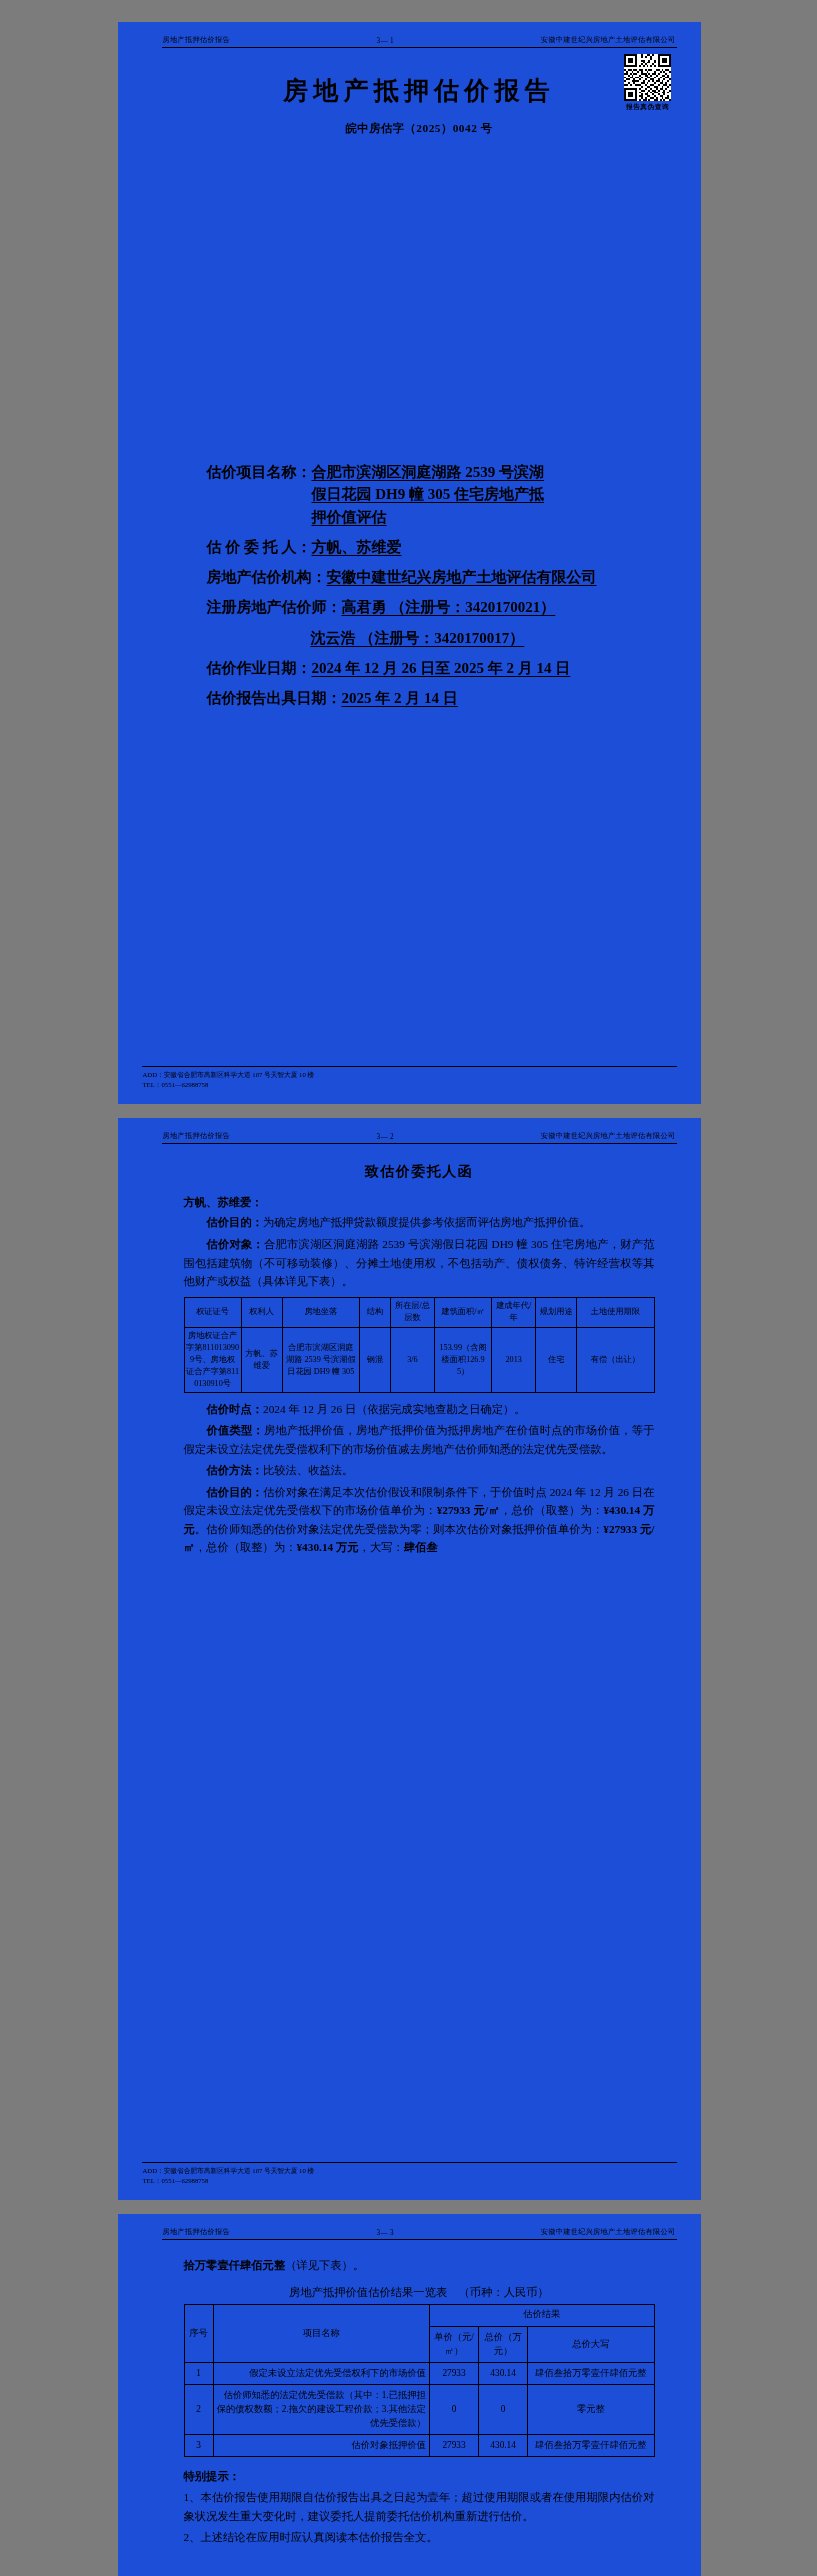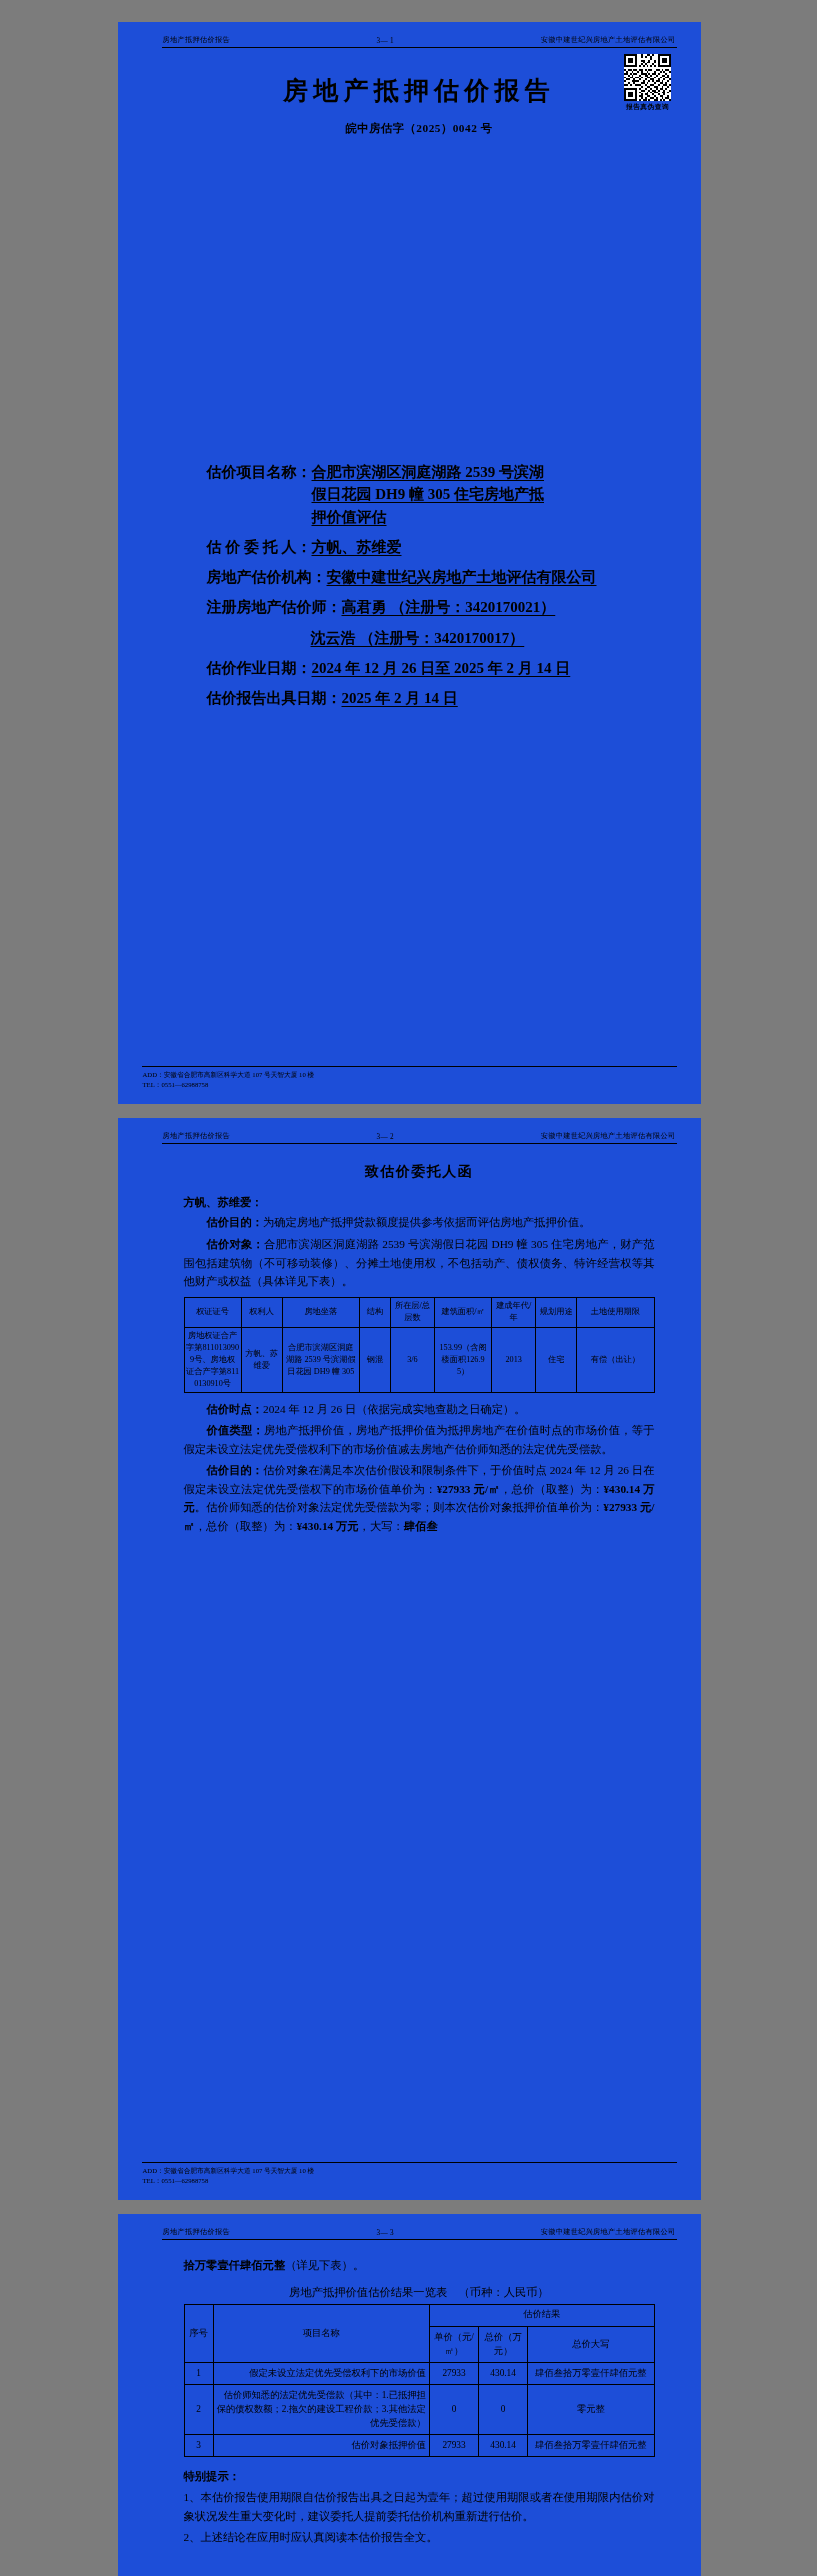--- a/index.html
+++ b/index.html
@@ -181,20 +181,21 @@
         <td>住宅</td>
         <td>有偿（出让）</td>
       </tr>
     </tbody>
       </table>
 
     <p class="para"><b>估价时点：</b><span>2024 年 12 月 26 日（依据完成实地查勘之日确定）。</span></p>
 
     <p class="para"><b>价值类型：</b><span>房地产抵押价值，房地产抵押价值为抵押房地产在价值时点的市场价值，等于假定未设立法定优先受偿权利下的市场价值减去房地产估价师知悉的法定优先受偿款。</span></p>
 
+    <p class="para"><b>估价方法：</b><span>比较法、收益法。</span></p>
 
     <p class="para"><b>估价目的：</b><span>估价对象在满足本次估价假设和限制条件下，于价值时点 2024 年 12 月 26 日在假定未设立法定优先受偿权下的市场价值单价为：</span><b>¥27933 元/㎡</b><span>，总价（取整）为：</span><b>¥430.14 万元</b><span>。估价师知悉的估价对象法定优先受偿款为零；则本次估价对象抵押价值单价为：</span><b>¥27933 元/㎡</b><span>，总价（取整）为：</span><b>¥430.14 万元</b><span>，大写：</span><b>肆佰叁</b></p>
   </div>
 
   <div class="page-footer">
     <div>ADD：安徽省合肥市高新区科学大道 107 号天智大厦 10 楼</div>
     <div>TEL：0551—62988758</div>
   </div>
 </div>
 

